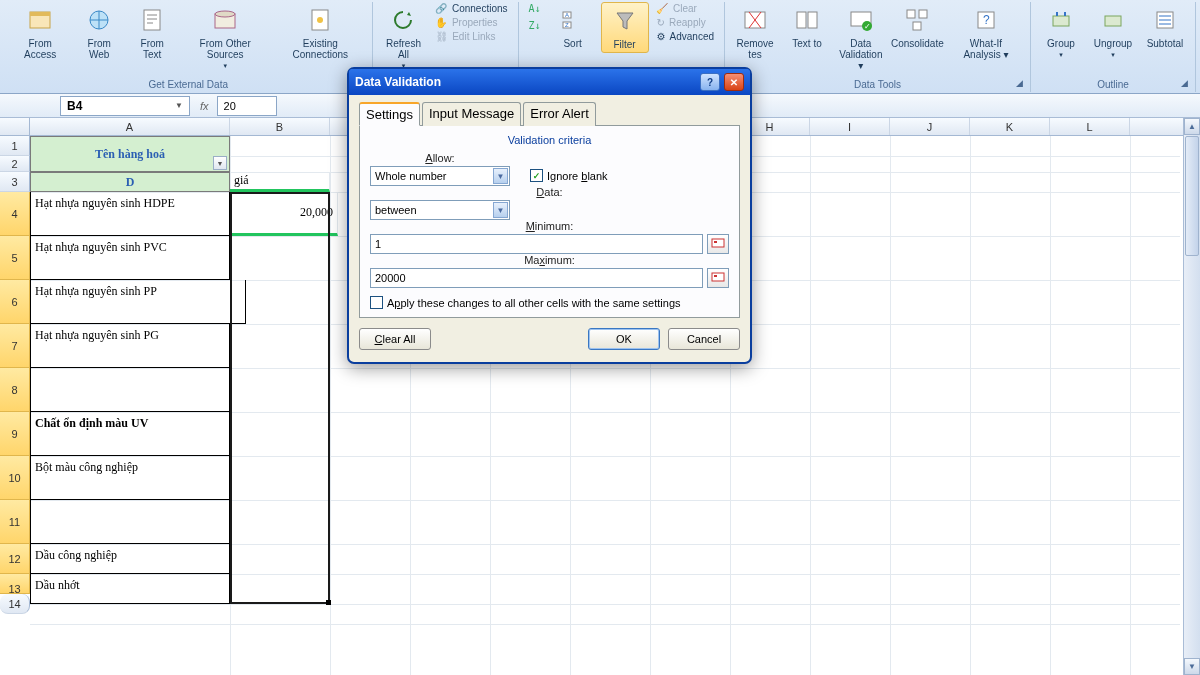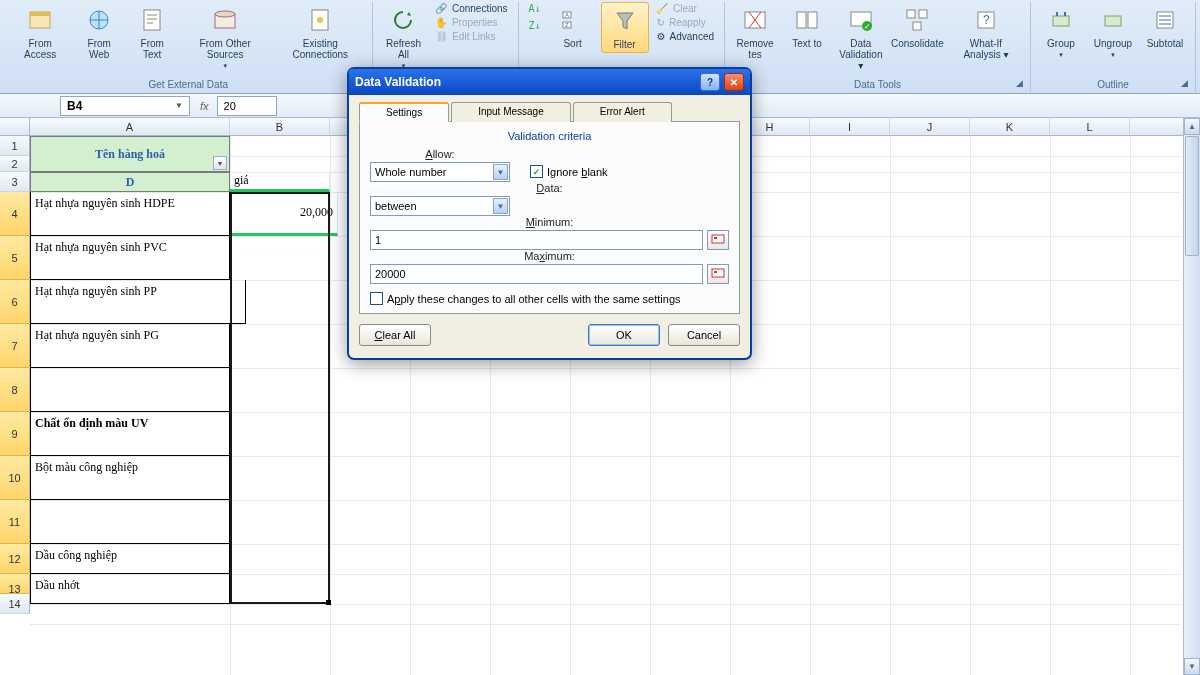--- a/index.html
+++ b/index.html
@@ -40,21 +40,21 @@
 .filter-drop { width:14px; height:14px; background:linear-gradient(#fff,#e0e6ef); border:1px solid #9aaec6; display:inline-flex; align-items:center; justify-content:center; font-size:7px; color:#555; position:absolute; right:2px; top:2px; }
 
 .dialog { position: absolute; left: 347px; top: 67px; width: 405px; background: #f1efe2; border: 2px solid #0a3e9e; border-radius: 7px; box-shadow: 0 4px 18px rgba(0,0,0,.4); z-index: 100; text-align: center; }
 .dialog-title { background: linear-gradient(#2b73ea, #0a46c2); height: 26px; display: flex; align-items: center; padding: 0 6px; color: white; font-weight: bold; font-size: 12px; border-radius: 3px 3px 0 0; }
 .dialog-title-btns { margin-left: auto; display: flex; gap: 4px; }
 .dlg-btn { width: 20px; height: 18px; border-radius: 3px; display: flex; align-items: center; justify-content: center; font-size: 10px; font-weight: bold; }
 .dlg-help { background: linear-gradient(#cfe3ff,#88b3ef); border:1px solid #3b6fc2; color:#103d86; }
 .dlg-close { background: linear-gradient(#f78f74,#d84316); border:1px solid #a02b0d; color:white; }
 .dialog-body { padding: 6px 10px 12px; }
 .tabs { display: flex; border-bottom: 1px solid #919b9c; }
-.tab { padding: 3px 26px; font-size: 10px; border: 1px solid #919b9c; border-bottom: none; background: #f1efe2; margin-right: 2px; border-radius: 3px 3px 0 0; position: relative; top: 1px; cursor:pointer; }
+.tab { padding: 3px 6px; font-size: 13px; border: 1px solid #919b9c; border-bottom: none; background: #f1efe2; margin-right: 2px; border-radius: 3px 3px 0 0; position: relative; top: 1px; cursor:pointer; }
 .tab.active { background: #fcfcfe; border-bottom: 1px solid #fcfcfe; border-top: 2px solid #f8a62a; }
 .tab-content { background: #fcfcfe; border: 1px solid #919b9c; border-top: none; padding: 8px 10px; }
 .fieldset-label { color: #0a3e9e; font-size: 11px; margin-bottom: 6px; }
 .form-row { }
 .form-label { font-size: 11px; color: #222; margin-bottom: 2px; display: block; }
 .form-label u { text-decoration: underline; }
 .combo { width: 140px; height: 20px; border: 1px solid #7f9db9; background: white; font-size: 11px; padding: 0 4px; display: flex; align-items: center; justify-content: space-between; }
 .combo-arrow { width: 15px; height: 16px; background: linear-gradient(#e7f0fc, #b7d0ee); border: 1px solid #86a7d2; margin-right: -3px; display: flex; align-items: center; justify-content: center; font-size: 8px; color: #4a6aa0; }
 .refedit-row { display:flex; align-items:center; gap:4px; }
 .refedit { flex:1; height: 20px; border: 1px solid #7f9db9; background: white; font-size: 11px; padding: 0 4px; display: flex; align-items: center; }
@@ -329,21 +329,21 @@
         <div class="row-h sel" style="height: 44px; line-height: 44px;">4</div>
         <div class="row-h sel" style="height: 44px; line-height: 44px;">5</div>
         <div class="row-h sel" style="height: 44px; line-height: 44px;">6</div>
         <div class="row-h sel" style="height: 44px; line-height: 44px;">7</div>
         <div class="row-h sel" style="height: 44px; line-height: 44px;">8</div>
         <div class="row-h sel" style="height: 44px; line-height: 44px;">9</div>
         <div class="row-h sel" style="height: 44px; line-height: 44px;">10</div>
         <div class="row-h sel" style="height: 44px; line-height: 44px;">11</div>
         <div class="row-h sel" style="height: 30px; line-height: 30px;">12</div>
         <div class="row-h sel" style="height: 20px; line-height: 30px;">13</div>
-        <div class="row-h" style="height: 20px; line-height: 20px;">14</div>
+        <div class="row-h" style="height: 20px; line-height: 20px; border-radius: 8px;">14</div>
       </div>
     <div class="cells" id="cells" style="position:relative;width:1150px;height:540px">
         <div style="position: absolute; left: 200px; top: 0px; bottom: 0px; width: 0px; border-right: 1px solid rgb(227, 233, 239);"></div>
         <div style="position: absolute; left: 300px; top: 0px; bottom: 0px; width: 0px; border-right: 1px solid rgb(227, 233, 239);"></div>
         <div style="position: absolute; left: 380px; top: 0px; bottom: 0px; width: 0px; border-right: 1px solid rgb(227, 233, 239);"></div>
         <div style="position: absolute; left: 460px; top: 0px; bottom: 0px; width: 0px; border-right: 1px solid rgb(227, 233, 239);"></div>
         <div style="position: absolute; left: 540px; top: 0px; bottom: 0px; width: 0px; border-right: 1px solid rgb(227, 233, 239);"></div>
         <div style="position: absolute; left: 620px; top: 0px; bottom: 0px; width: 0px; border-right: 1px solid rgb(227, 233, 239);"></div>
         <div style="position: absolute; left: 700px; top: 0px; bottom: 0px; width: 0px; border-right: 1px solid rgb(227, 233, 239);"></div>
         <div style="position: absolute; left: 780px; top: 0px; bottom: 0px; width: 0px; border-right: 1px solid rgb(227, 233, 239);"></div>

